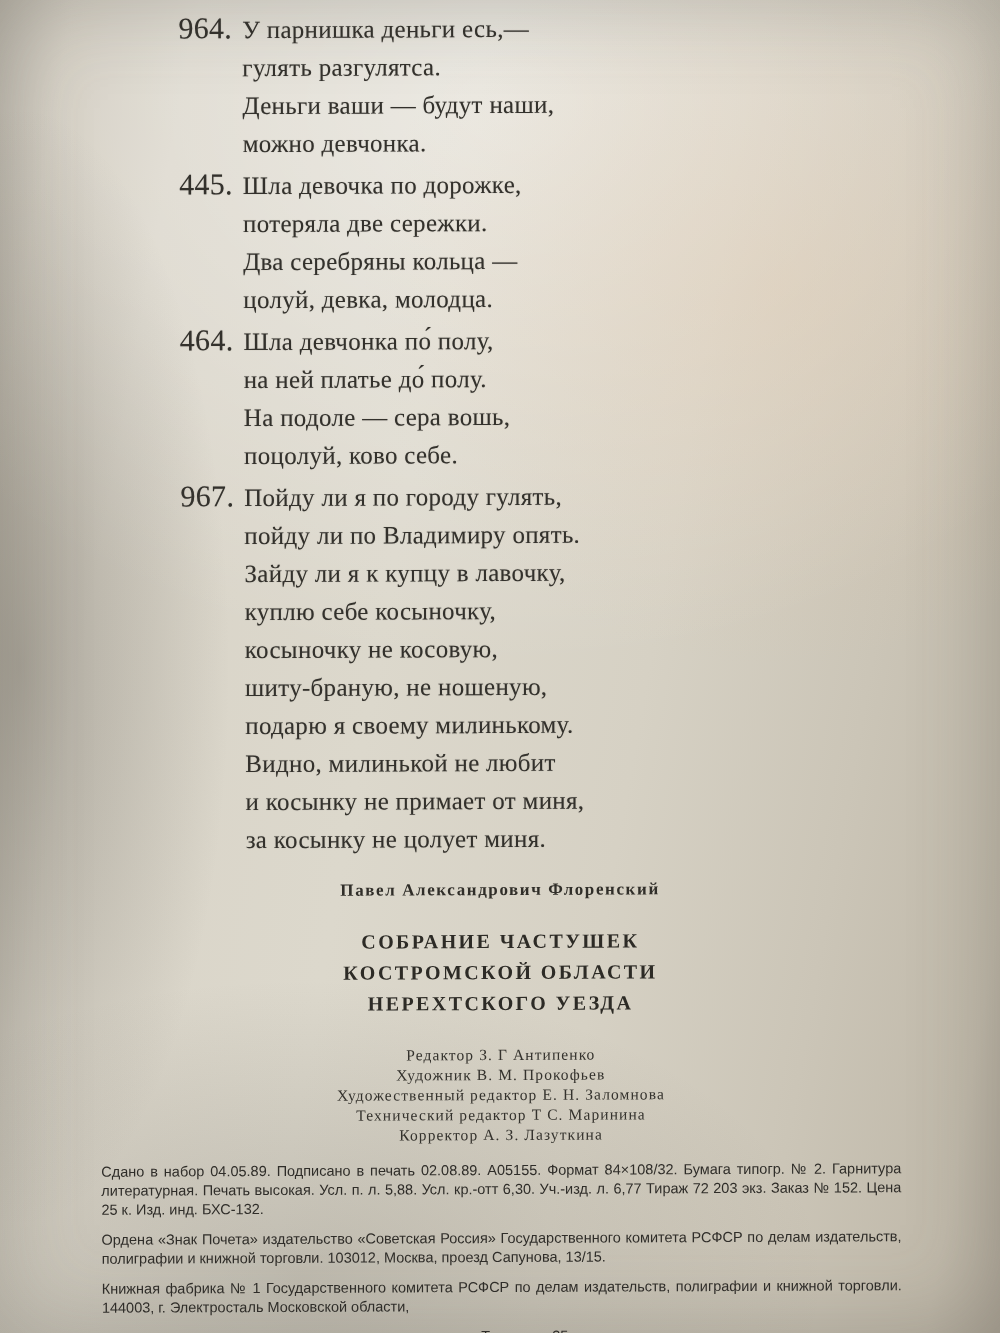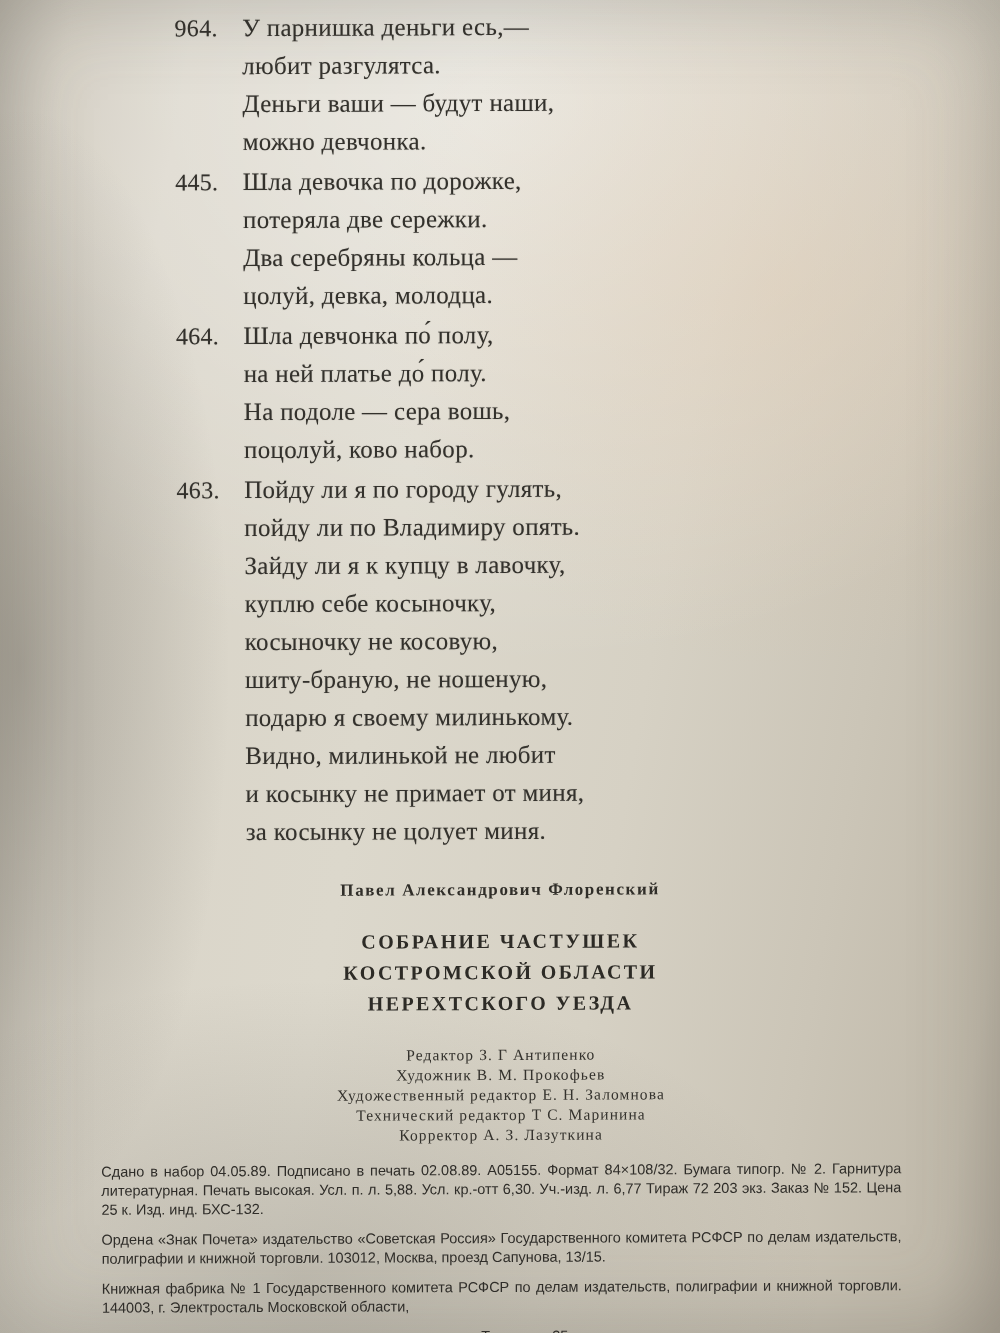--- a/index.html
+++ b/index.html
@@ -58,23 +58,23 @@
     font-size: 25px;
     line-height: 38px;
     white-space: pre;
     letter-spacing: 0.3px;
     color: #33312c;
     text-shadow: 0 0 1px rgba(60,58,52,0.35);
   }
   .line .num {
     display: inline-block;
     width: 72px;
-    text-align: center;
+    text-align: right;
     margin-right: 10px;
-    font-size: 24px;
+    font-size: 30px;
   }
   .line.cont {
     padding-left: 82px;
   }
 
   
   .i0 { padding-left: 0px; }
   .i1 { padding-left: 30px; }
   .i2 { padding-left: 55px; }
 
@@ -140,41 +140,41 @@
 </head>
 <body>
 
 <div class="page">
   <div class="content skew">
 
     <div class="verses" style="margin-left:160px;">
 
       <div class="verse">
         <div class="line i0"><span class="num">964.</span><span>У парнишка деньги есь,—</span></div>
-        <div class="line cont i1"><span>любит разгулятса.</span></div>
+        <div class="line cont i1"><span>гулять разгулятса.</span></div>
         <div class="line cont i0"><span>Деньги ваши — будут наши,</span></div>
         <div class="line cont i1"><span>можно девчонка.</span></div>
       </div>
 
       <div class="verse">
         <div class="line i0"><span class="num">445.</span><span>Шла девочка по дорожке,</span></div>
         <div class="line cont i1"><span>потеряла две сережки.</span></div>
         <div class="line cont i0"><span>Два серебряны кольца —</span></div>
         <div class="line cont i1"><span>цолуй, девка, молодца.</span></div>
       </div>
 
       <div class="verse">
         <div class="line i0"><span class="num">464.</span><span>Шла девчонка по́ полу,</span></div>
         <div class="line cont i2"><span>на ней платье до́ полу.</span></div>
         <div class="line cont i0"><span>На подоле — сера вошь,</span></div>
-        <div class="line cont i1"><span>поцолуй, ково набор.</span></div>
-      </div>
-
-      <div class="verse">
-        <div class="line i0"><span class="num">463.</span><span>Пойду ли я по городу гулять,</span></div>
+        <div class="line cont i1"><span>поцолуй, ково себе.</span></div>
+      </div>
+
+      <div class="verse">
+        <div class="line i0"><span class="num">967.</span><span>Пойду ли я по городу гулять,</span></div>
         <div class="line cont i1"><span>пойду ли по Владимиру опять.</span></div>
         <div class="line cont i0"><span>Зайду ли я к купцу в лавочку,</span></div>
         <div class="line cont i1"><span>куплю себе косыночку,</span></div>
         <div class="line cont i0"><span>косыночку не косовую,</span></div>
         <div class="line cont i1"><span>шиту-браную, не ношеную,</span></div>
         <div class="line cont i0"><span>подарю я своему милинькому.</span></div>
         <div class="line cont i1"><span>Видно, милинькой не любит</span></div>
         <div class="line cont i0"><span>и косынку не примает от миня,</span></div>
         <div class="line cont i1"><span>за косынку не цолует миня.</span></div>
       </div>

